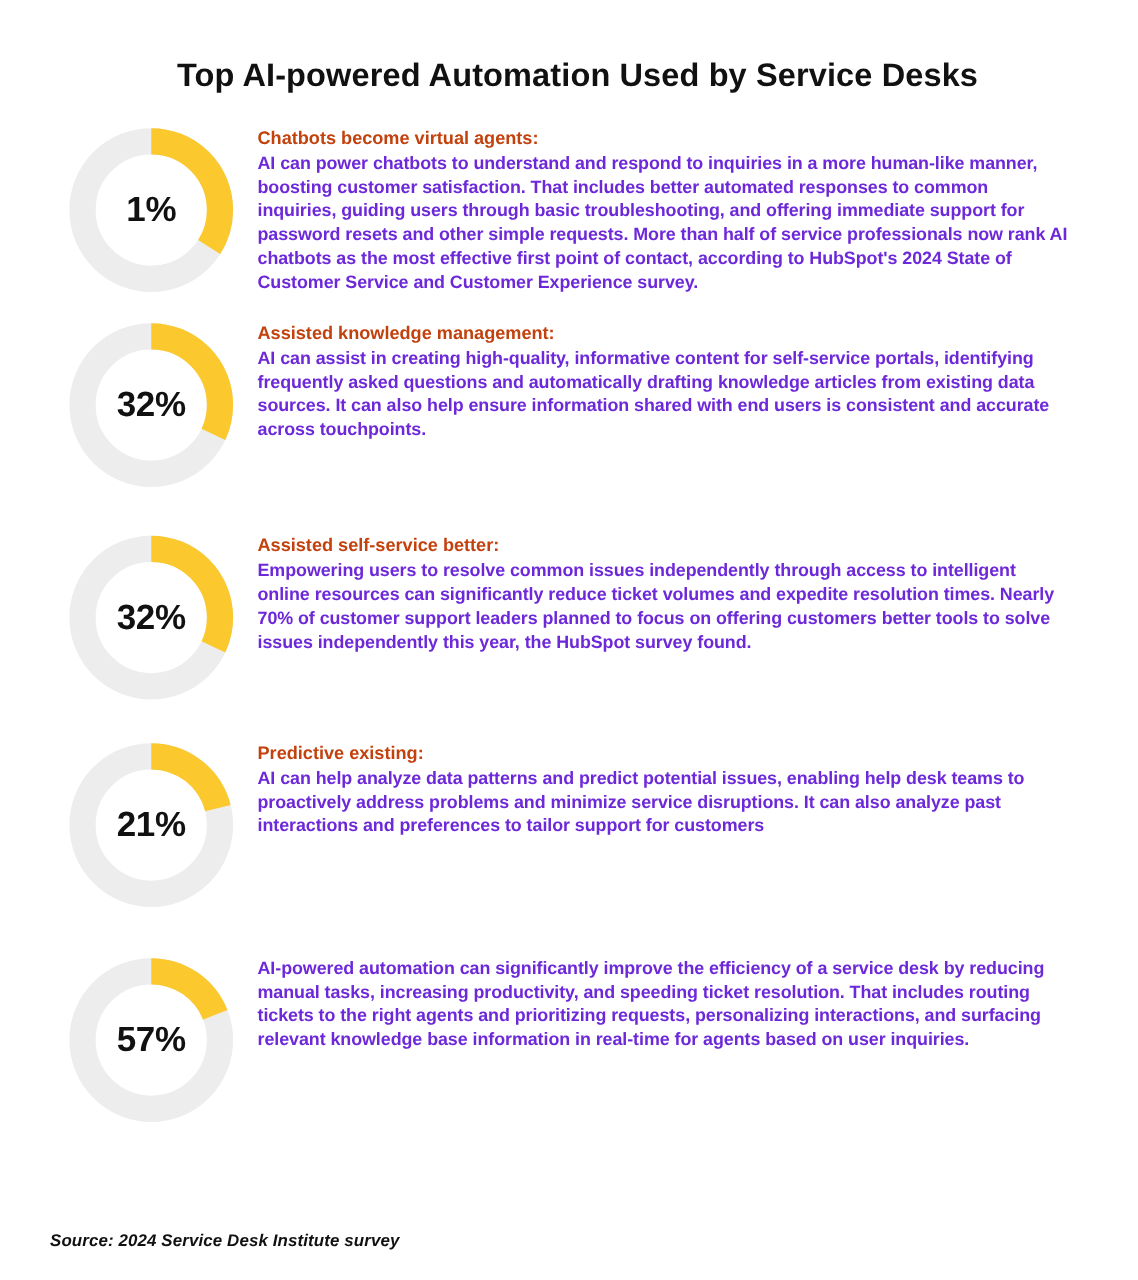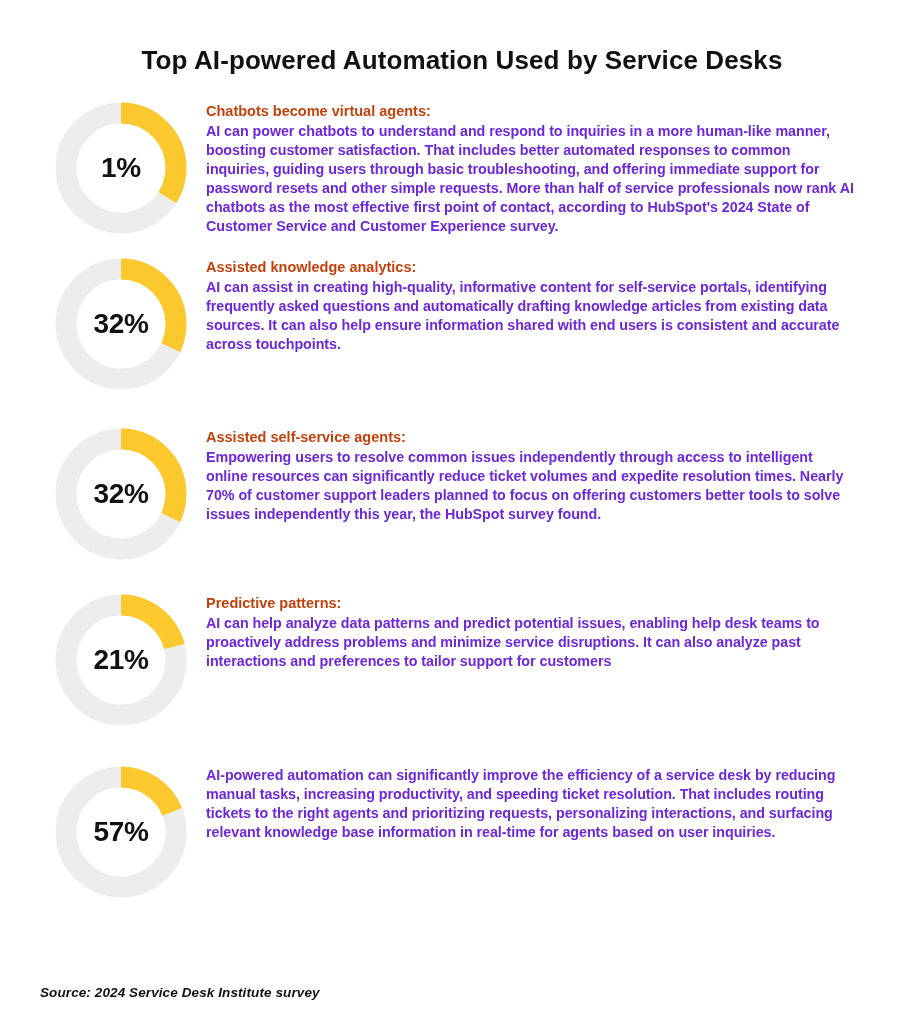--- a/index.html
+++ b/index.html
@@ -153,53 +153,53 @@
       <div class="donut-cell">
         <div class="donut">
           <svg viewBox="0 0 132 132">
             <circle cx="66" cy="66" r="55" fill="none" stroke="#EDEDED" stroke-width="21"></circle>
             <circle class="donut-value" cx="66" cy="66" r="55" fill="none" stroke="#FBC82E" stroke-width="21" stroke-dasharray="110.58406140636073 234.99113048851655"></circle>
           </svg>
           <div class="donut-label">32%</div>
         </div>
       </div>
       <div class="text-cell">
-        <div class="item-heading">Assisted knowledge analytics:</div>
+        <div class="item-heading">Assisted knowledge management:</div>
         <div class="item-body">AI can assist in creating high-quality, informative content for self-service portals, identifying frequently asked questions and automatically drafting knowledge articles from existing data sources. It can also help ensure information shared with end users is consistent and accurate across touchpoints.</div>
       </div>
     </div>
 
     <div class="row" style="margin-bottom:32px;">
       <div class="donut-cell">
         <div class="donut">
           <svg viewBox="0 0 132 132">
             <circle cx="66" cy="66" r="55" fill="none" stroke="#EDEDED" stroke-width="21"></circle>
             <circle class="donut-value" cx="66" cy="66" r="55" fill="none" stroke="#FBC82E" stroke-width="21" stroke-dasharray="110.58406140636073 234.99113048851655"></circle>
           </svg>
           <div class="donut-label">32%</div>
         </div>
       </div>
       <div class="text-cell">
-        <div class="item-heading">Assisted self-service agents:</div>
+        <div class="item-heading">Assisted self-service better:</div>
         <div class="item-body">Empowering users to resolve common issues independently through access to intelligent online resources can significantly reduce ticket volumes and expedite resolution times. Nearly 70% of customer support leaders planned to focus on offering customers better tools to solve issues independently this year, the HubSpot survey found.</div>
       </div>
     </div>
 
     <div class="row" style="margin-bottom:38px;">
       <div class="donut-cell">
         <div class="donut">
           <svg viewBox="0 0 132 132">
             <circle cx="66" cy="66" r="55" fill="none" stroke="#EDEDED" stroke-width="21"></circle>
             <circle class="donut-value" cx="66" cy="66" r="55" fill="none" stroke="#FBC82E" stroke-width="21" stroke-dasharray="72.57079029792422 273.004401596953"></circle>
           </svg>
           <div class="donut-label">21%</div>
         </div>
       </div>
       <div class="text-cell">
-        <div class="item-heading">Predictive patterns:</div>
+        <div class="item-heading">Predictive existing:</div>
         <div class="item-body">AI can help analyze data patterns and predict potential issues, enabling help desk teams to proactively address problems and minimize service disruptions. It can also analyze past interactions and preferences to tailor support for customers</div>
       </div>
     </div>
 
     <div class="row" style="margin-bottom:0;">
       <div class="donut-cell">
         <div class="donut">
           <svg viewBox="0 0 132 132">
             <circle cx="66" cy="66" r="55" fill="none" stroke="#EDEDED" stroke-width="21"></circle>
             <circle class="donut-value" cx="66" cy="66" r="55" fill="none" stroke="#FBC82E" stroke-width="21" stroke-dasharray="65.65928646002668 279.9159054348506"></circle>

